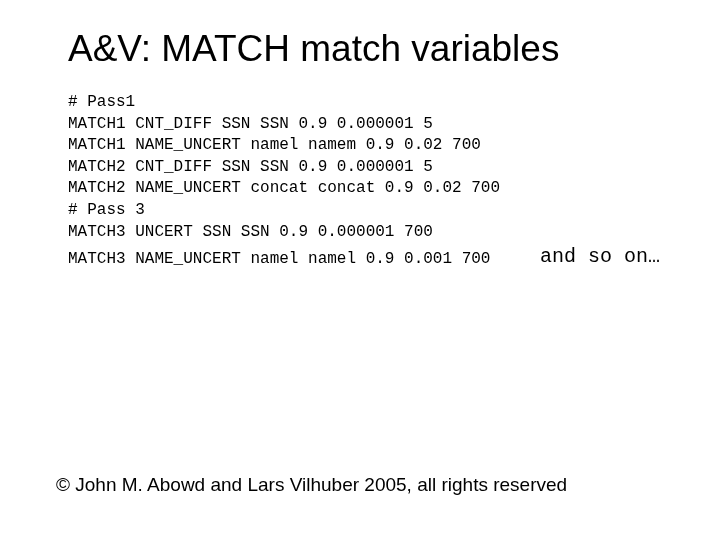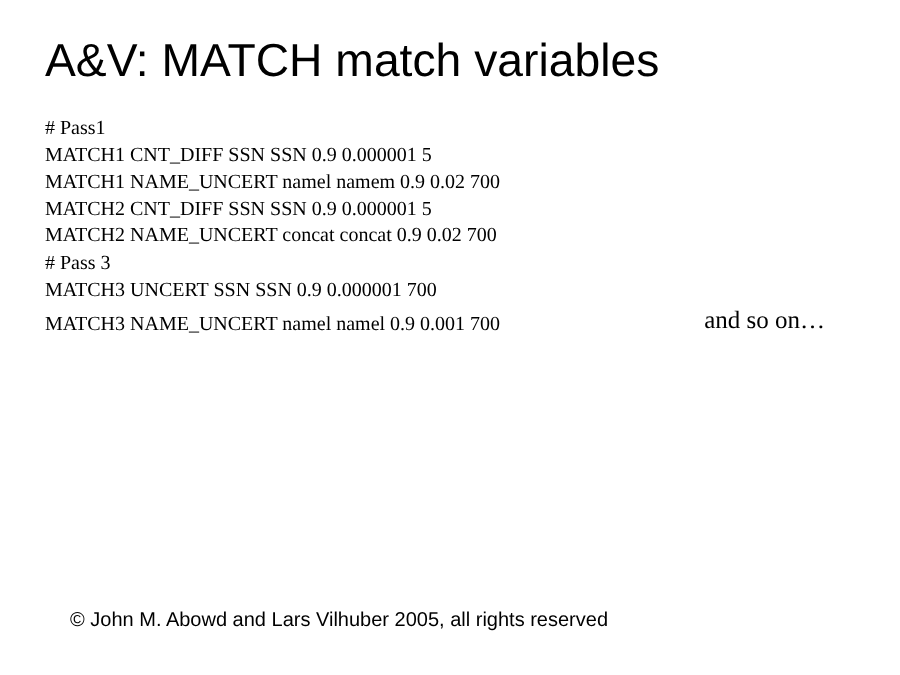--- a/index.html
+++ b/index.html
@@ -9,51 +9,51 @@
     }
     body {
       width: 720px;
       height: 540px;
       background: #fff;
       font-family: Arial, Helvetica, sans-serif;
       color: #000;
       position: relative;
     }
     .slide {
-      padding: 28px 40px 20px 36px;
+      padding: 28px 40px 20px 68px;
       height: 100%;
     }
     .title {
       font-size: 37px;
       font-weight: 400;
       letter-spacing: 0px;
       margin-bottom: 22px;
     }
     .code-block {
       font-size: 16px;
       line-height: 1.35;
-      font-family: Liberation Serif, serif;
+      font-family: Liberation Mono, monospace;
     }
     .code-line {
       white-space: pre;
     }
     .row-with-note {
       display: flex;
       justify-content: space-between;
       align-items: flex-end;
     }
     .note {
       font-size: 20px;
       padding-right: 20px;
     }
     .footer {
       position: absolute;
       left: 56px;
-      bottom: 34px;
-      font-size: 16px;
+      bottom: 44px;
+      font-size: 19px;
     }
   </style>
 </head>
 <body>
 
 <div class="slide">
   <h1 class="title">A&amp;V: MATCH match variables</h1>
 
   <div class="code-block">
     <div class="code-line"># Pass1</div>

